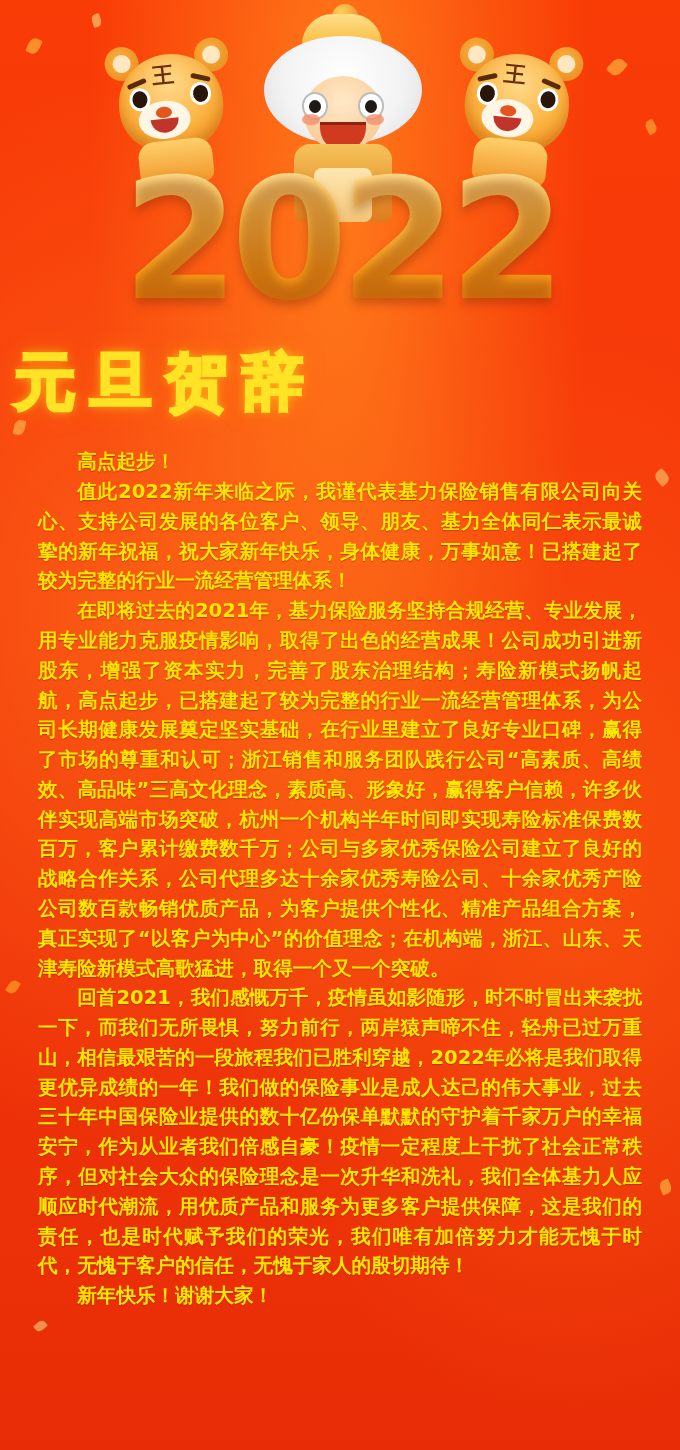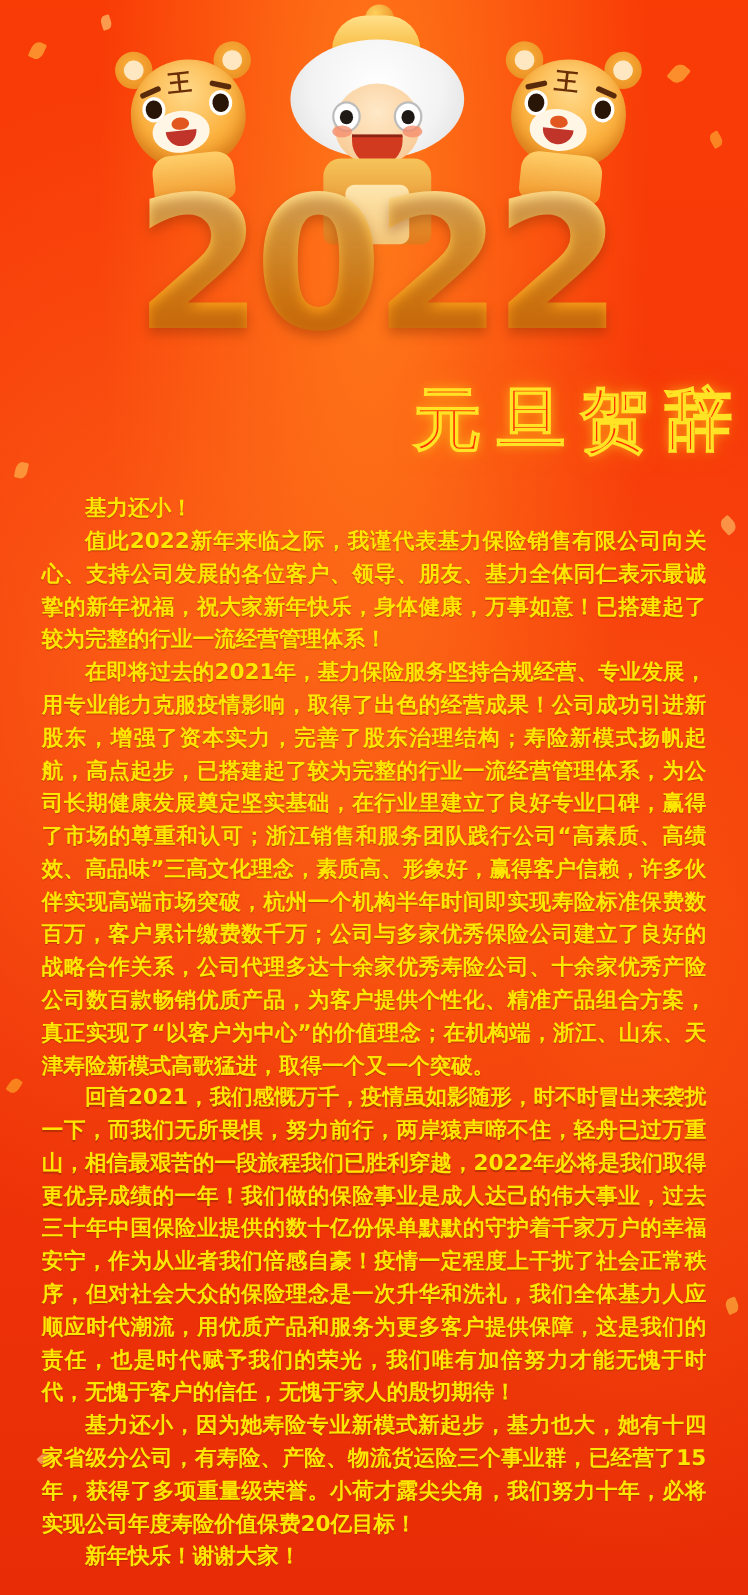--- a/index.html
+++ b/index.html
@@ -230,24 +230,24 @@
     background-clip: text;
     color: transparent;
     text-shadow: 0 6px 10px rgba(120,40,0,0.35);
     pointer-events: none;
   }
 
   
   .title {
     position: relative;
     margin-top: 16px;
-    text-align: right;
+    text-align: left;
     font-size: 62px;
     line-height: 1.15;
-    font-weight: normal;
+    font-weight: bold;
     letter-spacing: 14px;
     text-indent: 14px;
     color: #ff2e00;
     font-family: "DejaVu Sans", "Liberation Sans", sans-serif;
     -webkit-text-stroke: 3px #ffe324;
     text-shadow:
       0 0 10px rgba(255,227,36,0.8),
       0 0 22px rgba(255,170,0,0.55);
   }
 
@@ -342,21 +342,20 @@
       <div class="mouth"></div>
       <div class="body"></div>
     </div>
 
     <div class="year">2022</div>
   </div>
 
   <div class="title">元旦贺辞</div>
 
   <div class="letter">
-    <p class="indent">基力还小！</p>
+    <p class="indent">高点起步！</p>
     <p class="indent">值此2022新年来临之际，我谨代表基力保险销售有限公司向关心、支持公司发展的各位客户、领导、朋友、基力全体同仁表示最诚挚的新年祝福，祝大家新年快乐，身体健康，万事如意！已搭建起了较为完整的行业一流经营管理体系！</p>
     <p class="indent">在即将过去的2021年，基力保险服务坚持合规经营、专业发展，用专业能力克服疫情影响，取得了出色的经营成果！公司成功引进新股东，增强了资本实力，完善了股东治理结构；寿险新模式扬帆起航，高点起步，已搭建起了较为完整的行业一流经营管理体系，为公司长期健康发展奠定坚实基础，在行业里建立了良好专业口碑，赢得了市场的尊重和认可；浙江销售和服务团队践行公司“高素质、高绩效、高品味”三高文化理念，素质高、形象好，赢得客户信赖，许多伙伴实现高端市场突破，杭州一个机构半年时间即实现寿险标准保费数百万，客户累计缴费数千万；公司与多家优秀保险公司建立了良好的战略合作关系，公司代理多达十余家优秀寿险公司、十余家优秀产险公司数百款畅销优质产品，为客户提供个性化、精准产品组合方案，真正实现了“以客户为中心”的价值理念；在机构端，浙江、山东、天津寿险新模式高歌猛进，取得一个又一个突破。</p>
     <p class="indent">回首2021，我们感慨万千，疫情虽如影随形，时不时冒出来袭扰一下，而我们无所畏惧，努力前行，两岸猿声啼不住，轻舟已过万重山，相信最艰苦的一段旅程我们已胜利穿越，2022年必将是我们取得更优异成绩的一年！我们做的保险事业是成人达己的伟大事业，过去三十年中国保险业提供的数十亿份保单默默的守护着千家万户的幸福安宁，作为从业者我们倍感自豪！疫情一定程度上干扰了社会正常秩序，但对社会大众的保险理念是一次升华和洗礼，我们全体基力人应顺应时代潮流，用优质产品和服务为更多客户提供保障，这是我们的责任，也是时代赋予我们的荣光，我们唯有加倍努力才能无愧于时代，无愧于客户的信任，无愧于家人的殷切期待！</p>
-    <p class="indent">基力还小，因为她寿险专业新模式新起步，基力也大，她有十四家省级分公司，有寿险、产险、物流货运险三个事业群，已经营了15年，获得了多项重量级荣誉。小荷才露尖尖角，我们努力十年，必将实现公司年度寿险价值保费20亿目标！</p>
     <p class="indent">新年快乐！谢谢大家！</p>
   </div>
 
 </div>
 
 </body></html>

